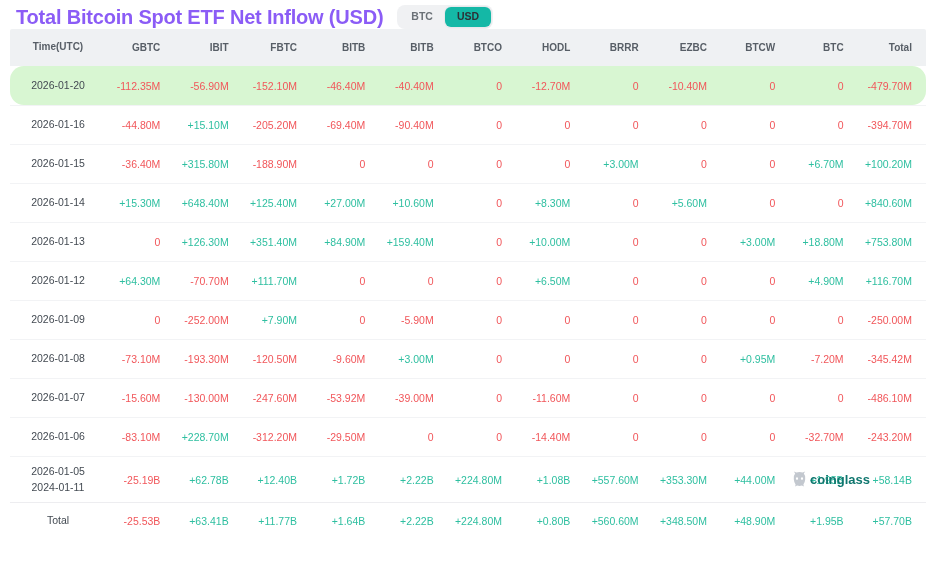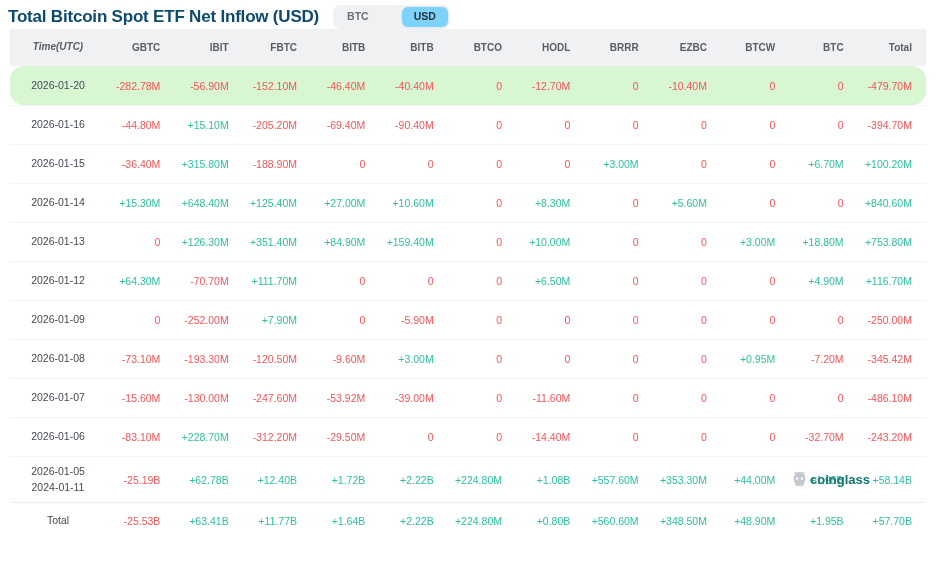--- a/index.html
+++ b/index.html
@@ -18,24 +18,25 @@
     --dark: #434a52;
     --muted: #8b9199;
   }
   .top-bar {
     display: flex;
     align-items: center;
     padding: 5px 8px 0 8px;
     gap: 14px;
   }
   .page-title {
-    font-size: 17px;
+    font-size: 20px;
     font-weight: 700;
-    color: #0c4a6e;
+    color: #8b5cf6;
     letter-spacing: -0.2px;
+    margin-left: 8px;
   }
   .toggle {
     display: flex;
     align-items: center;
     background: #f0f1f3;
     border-radius: 8px;
     padding: 2px;
     height: 24px;
   }
   .toggle .opt {
@@ -44,24 +45,23 @@
     color: #6b7177;
     padding: 3px 12px;
     border-radius: 6px;
     cursor: pointer;
     border: none;
     background: transparent;
     font-family: inherit;
     line-height: 1.3;
   }
   .toggle .opt.selected {
-    background: #7dd3fc;
+    background: #14b8a6;
     color: #2c3137;
     box-shadow: 0 0 0 1px #e7e9ec, 0 1px 2px rgba(0,0,0,0.06);
-    margin-left: 21px;
   }
   .update-time {
     font-size: 10px;
     color: var(--muted);
     padding: 8px 0 7px 10px;
   }
   .etf-table {
     margin: 0 10px;
     width: 916px;
     font-size: 10.5px;
@@ -90,21 +90,21 @@
   }
   .cell.time {
     flex: 0 0 96px;
     text-align: center;
     padding-right: 0;
     color: var(--dark);
     font-weight: 400;
     line-height: 1.45;
   }
   .head .cell { color: #575e66; font-weight: 700; font-size: 10px; }
-  .head .cell.time { font-weight: 700; font-style: italic; }
+  .head .cell.time { font-weight: 700; }
   .cell.pos { color: var(--pos); }
   .cell.neg { color: var(--neg); }
   .watermark {
     position: absolute;
     left: 793px;
     top: 471px;
     display: flex;
     align-items: center;
     gap: 4px;
     color: #0f766e;
@@ -139,21 +139,21 @@
         <div class="cell">EZBC</div>
         <div class="cell">BTCW</div>
         <div class="cell">BTC</div>
         <div class="cell">Total</div>
       </div>
     <div>
         <div class="trow highlight">
           <div class="cell time">
             <div>2026-01-20</div>
           </div>
-          <div class="cell neg">-282.78M</div>
+          <div class="cell neg">-112.35M</div>
           <div class="cell neg">-56.90M</div>
           <div class="cell neg">-152.10M</div>
           <div class="cell neg">-46.40M</div>
           <div class="cell neg">-40.40M</div>
           <div class="cell neg">0</div>
           <div class="cell neg">-12.70M</div>
           <div class="cell neg">0</div>
           <div class="cell neg">-10.40M</div>
           <div class="cell neg">0</div>
           <div class="cell neg">0</div>

